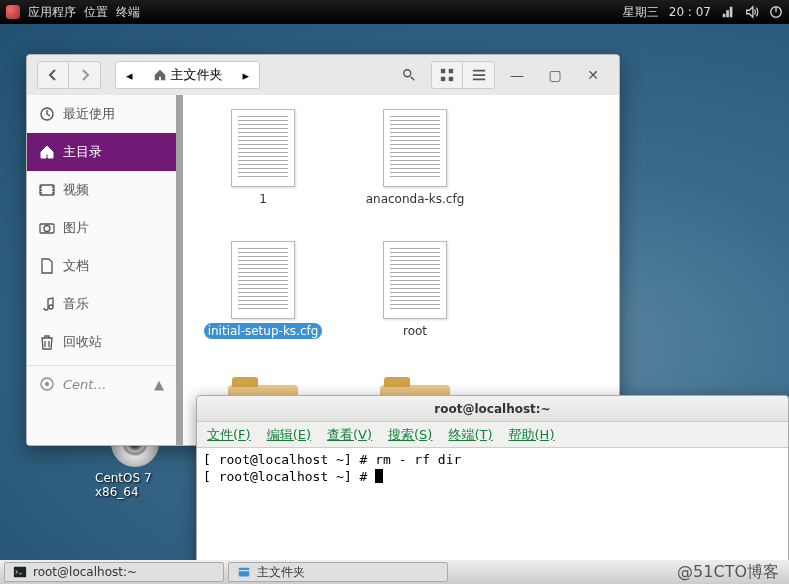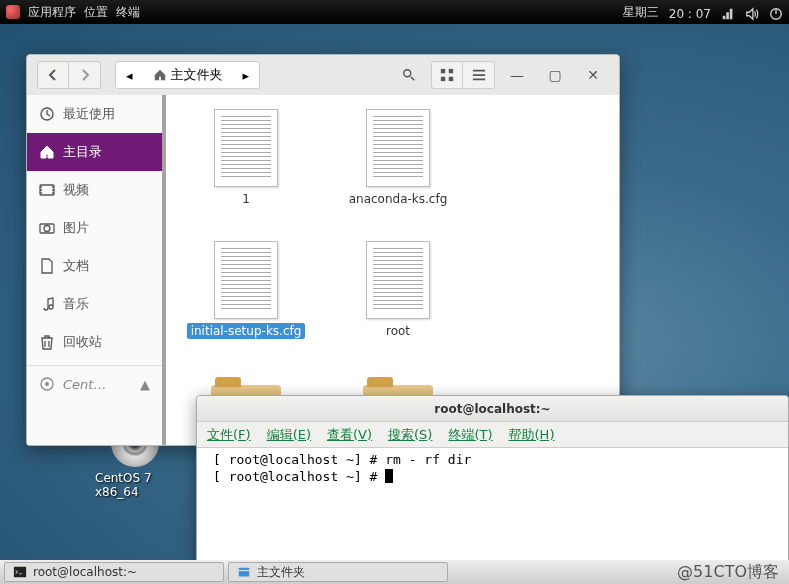--- a/index.html
+++ b/index.html
@@ -2,21 +2,21 @@
 <html><head>
 <meta charset="utf-8">
 <style>
 * { margin: 0; padding: 0; box-sizing: border-box; }
 body { font-family: "DejaVu Sans", "WenQuanYi Micro Hei", sans-serif; font-size: 12px; background: #2a5a7a; width: 789px; height: 584px; overflow: hidden; position: relative; }
 
 
 .top-panel { height: 24px; background: linear-gradient(#1c1c1c,#000); color: #ddd; display: flex; align-items: center; padding: 0 6px; font-size: 12px; }
 .top-panel .left { display: flex; gap: 8px; align-items: center; }
 .top-panel .left .app-icon { width: 14px; height: 14px; background: radial-gradient(circle at 30% 30%, #f66, #933); border-radius: 3px; }
-.top-panel .right { margin-left: auto; display: flex; gap: 10px; align-items: flex-end; }
+.top-panel .right { margin-left: auto; display: flex; gap: 10px; align-items: center; }
 .tray-icon { width: 14px; height: 14px; fill: #ccc; }
 
 
 .desktop { position: absolute; top: 24px; left: 0; right: 0; bottom: 24px; background: radial-gradient(ellipse at 70% 60%, #5a87a4 0%, #3a6a8a 40%, #225070 100%); }
 .desktop-icon { position: absolute; left: 95px; top: 395px; width: 80px; color: #fff; text-shadow: 1px 1px 2px #000; }
 .desktop-icon .disc { width: 48px; height: 48px; background: radial-gradient(circle at 50% 50%, #eee 0%, #ccc 30%, #999 31%, #fff 40%, #bbb 70%, #888 100%); border-radius: 50%; margin: 0 auto 4px; position: relative; }
 .desktop-icon .disc::after { content: ""; position: absolute; left: 50%; top: 50%; width: 10px; height: 10px; background: #2a5a7a; border-radius: 50%; transform: translate(-50%,-50%); box-shadow: 0 0 0 2px #888; }
 
 
 .filemgr { position: absolute; left: 26px; top: 30px; width: 594px; height: 392px; background: #f7f7f5; border: 1px solid #b6b6b2; border-radius: 4px; box-shadow: 0 6px 20px rgba(0,0,0,.4); display: flex; flex-direction: column; }
@@ -24,39 +24,39 @@
 .tb-btn { width: 32px; height: 28px; background: #f2f2f0; border: 1px solid #ccc; border-radius: 3px; display: flex; align-items: center; justify-content: center; font-size: 14px; color: #555; }
 .tb-btn.flat { background: transparent; border: 1px solid transparent; }
 .tb-group { display: flex; }
 .tb-group .tb-btn:not(:first-child) { border-left: none; border-top-left-radius: 0; border-bottom-left-radius: 0; }
 .tb-group .tb-btn:not(:last-child) { border-top-right-radius: 0; border-bottom-right-radius: 0; }
 .path-box { display: flex; align-items: center; margin-left: 8px; border: 1px solid #ccc; border-radius: 3px; background: #fff; height: 28px; }
 .path-seg { padding: 0 10px; height: 26px; display: flex; align-items: center; gap: 4px; font-size: 13px; }
 .path-seg.current { background: #fff; }
 .spacer { flex: 1; }
 .fm-body { flex: 1; display: flex; min-height: 0; }
-.sidebar { width: 139px; background: #fafafa; border-right: 4px solid #a3a3a3; overflow: hidden; }
+.sidebar { width: 156px; background: #fafafa; border-right: 7px solid #a3a3a3; overflow: hidden; }
 .sb-item { display: flex; align-items: center; gap: 8px; padding: 10px 12px; font-size: 13px; color: #555; border-bottom: 0; }
 .sb-item.selected { background: #701a75; color: #fff; }
 .sb-item .sb-icon { width: 16px; height: 16px; fill: currentColor; stroke: currentColor; }
 .sb-item.bottom { margin-top: 4px; border-top: 1px solid #e0e0e0; color: #888; justify-content: space-between; font-style: italic; }
 .content { flex: 1; background: #fff; padding: 14px 4px; display: flex; flex-wrap: wrap; align-content: flex-start; gap: 0; overflow: hidden; }
 .file { width: 152px; height: 132px; display: flex; flex-direction: column; align-items: center; gap: 4px; }
 .file .doc-icon { width: 64px; height: 78px; background: #fff; border: 1px solid #bbb; box-shadow: 1px 1px 2px rgba(0,0,0,.15); position: relative; padding: 6px; }
 .file .doc-icon::before { content: ""; display: block; height: 100%; background: repeating-linear-gradient(#888 0, #888 1px, transparent 1px, transparent 4px); opacity: .7; }
 .file .fname { font-size: 12px; color: #333; text-align: center; padding: 1px 4px; }
-.file.selected .fname { background: #3b91d4; color: #fff; border-radius: 2px; }
+.file.selected .fname { background: #3b91d4; color: #fff; border-radius: 8px; }
 .file .folder-icon { width: 70px; height: 58px; background: linear-gradient(#e8c78a,#d1a24a); border-radius: 4px; position: relative; margin-top: 12px; }
 .file .folder-icon::before { content: ""; position: absolute; top: -8px; left: 4px; width: 26px; height: 10px; background: #d1a24a; border-radius: 3px 3px 0 0; }
 
 
 .terminal { position: absolute; left: 196px; top: 371px; right: 0px; bottom: -3px; background: #fff; border: 1px solid #aaa; border-radius: 4px 4px 0 0; box-shadow: 0 4px 16px rgba(0,0,0,.4); display: flex; flex-direction: column; }
 .term-title { height: 26px; background: linear-gradient(#f2f2f0,#e2e2e0); border-bottom: 1px solid #ccc; text-align: center; line-height: 26px; font-weight: bold; font-size: 12px; color: #333; border-radius: 4px 4px 0 0; }
 .term-menu { height: 26px; display: flex; gap: 16px; padding: 0 10px; align-items: center; background: #f0f0ee; border-bottom: 1px solid #ccc; font-size: 13px; color: #15803d; text-decoration: underline; }
-.term-body { flex: 1; background: #fff; color: #000; font-family: "DejaVu Sans Mono", monospace; font-size: 13px; padding: 4px 16px; white-space: pre; line-height: 1.3; }
+.term-body { flex: 1; background: #fff; color: #000; font-family: "DejaVu Sans Mono", monospace; font-size: 13px; padding: 4px 6px; white-space: pre; line-height: 1.3; }
 .term-cursor { display: inline-block; width: 8px; height: 14px; background: #000; vertical-align: -2px; }
 
 
 .bottom-panel { position: absolute; left: 0; right: 0; bottom: 0; height: 24px; background: linear-gradient(#eee,#ccc); display: flex; align-items: center; gap: 4px; padding: 0 4px; font-size: 12px; color: #333; }
 .task { background: #e0e0e0; border: 1px solid #aaa; padding: 1px 8px; height: 20px; border-radius: 2px; display: flex; align-items: center; gap: 6px; min-width: 220px; }
 .task .tico { width: 14px; height: 14px; }
 .watermark { margin-left: auto; color: #555; font-size: 16px; padding-right: 6px; }
 </style>
 </head>
 <body>

